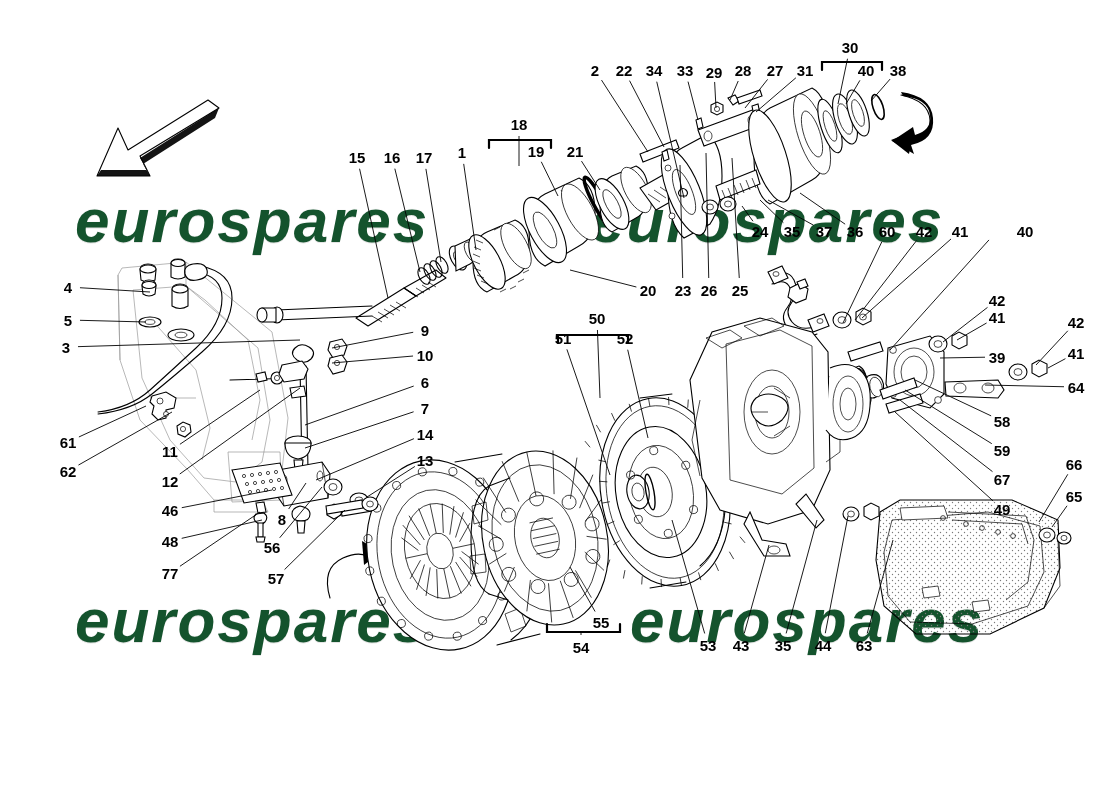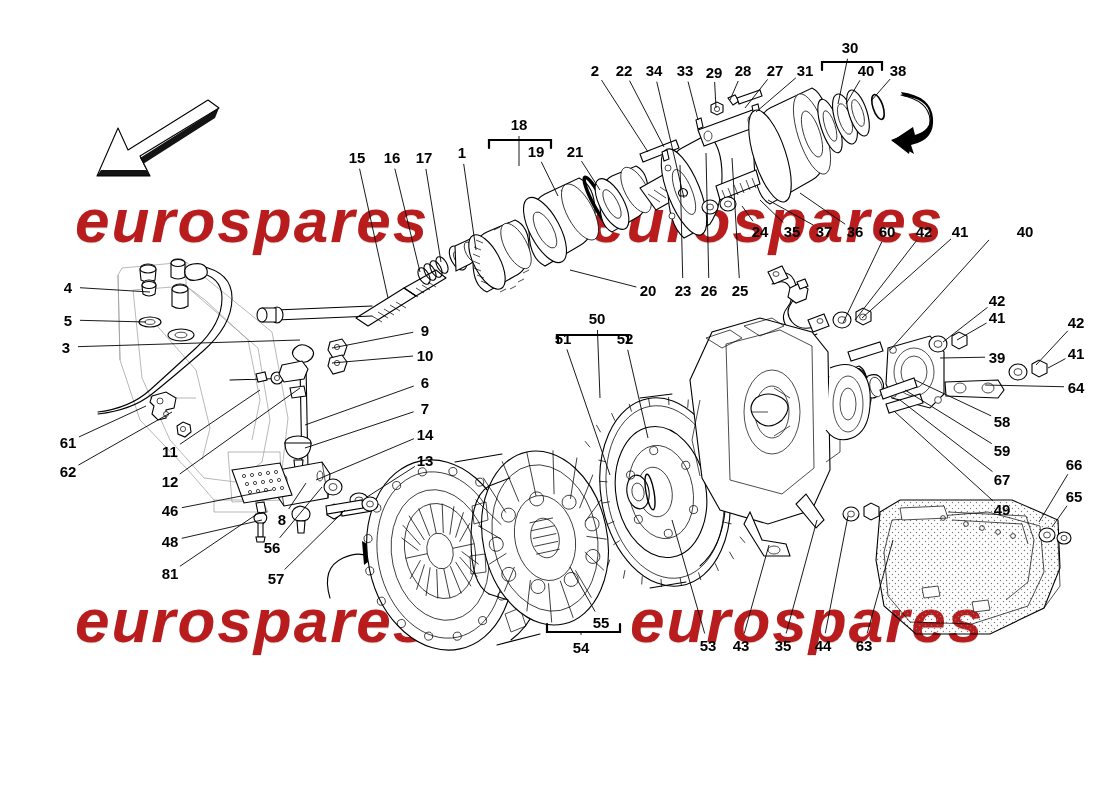--- a/index.html
+++ b/index.html
@@ -6,21 +6,21 @@
   html,body{margin:0;padding:0;background:#ffffff;}
   body{width:1100px;height:800px;overflow:hidden;
        font-family:"Liberation Sans", sans-serif;}
   #stage{position:relative;width:1100px;height:800px;background:#fff;}
   #stage svg{position:absolute;left:0;top:0;}
   .lbl{position:absolute;font-family:"Liberation Sans",sans-serif;
        font-weight:bold;font-size:15px;color:#000;line-height:1;
        white-space:nowrap;transform:translate(-50%,-50%);}
   .wm{position:absolute;font-family:"Liberation Sans",sans-serif;
       font-weight:bold;font-style:italic;letter-spacing:2px;
-      color:#b91c1c;text-shadow:0 1px 0 #e4e4e4, 0 -1px 0 #fafafa;
+      color:#14532d;text-shadow:0 1px 0 #e4e4e4, 0 -1px 0 #fafafa;
       user-select:none;pointer-events:none;}
 </style>
 </head>
 <body>
 
 <div id="stage">
 
   <div id="wm-layer">
       <div class="wm" style="left: 75px; top: 185px; font-size: 62px;">eurospares</div>
       <div class="wm" style="left: 590px; top: 185px; font-size: 62px;">eurospares</div>
@@ -703,21 +703,21 @@
       <div class="lbl" style="left: 1074px; top: 496px;">65</div>
       <div class="lbl" style="left: 68px; top: 287px;">4</div>
       <div class="lbl" style="left: 68px; top: 320px;">5</div>
       <div class="lbl" style="left: 66px; top: 347px;">3</div>
       <div class="lbl" style="left: 68px; top: 442px;">61</div>
       <div class="lbl" style="left: 68px; top: 471px;">62</div>
       <div class="lbl" style="left: 170px; top: 451px;">11</div>
       <div class="lbl" style="left: 170px; top: 481px;">12</div>
       <div class="lbl" style="left: 170px; top: 510px;">46</div>
       <div class="lbl" style="left: 170px; top: 541px;">48</div>
-      <div class="lbl" style="left: 170px; top: 573px;">81</div>
+      <div class="lbl" style="left: 170px; top: 573px;">77</div>
       <div class="lbl" style="left: 282px; top: 519px;">8</div>
       <div class="lbl" style="left: 272px; top: 547px;">56</div>
       <div class="lbl" style="left: 276px; top: 578px;">57</div>
       <div class="lbl" style="left: 425px; top: 330px;">9</div>
       <div class="lbl" style="left: 425px; top: 355px;">10</div>
       <div class="lbl" style="left: 425px; top: 382px;">6</div>
       <div class="lbl" style="left: 425px; top: 408px;">7</div>
       <div class="lbl" style="left: 425px; top: 434px;">14</div>
       <div class="lbl" style="left: 425px; top: 460px;">13</div>
       <div class="lbl" style="left: 597px; top: 318px;">50</div>

